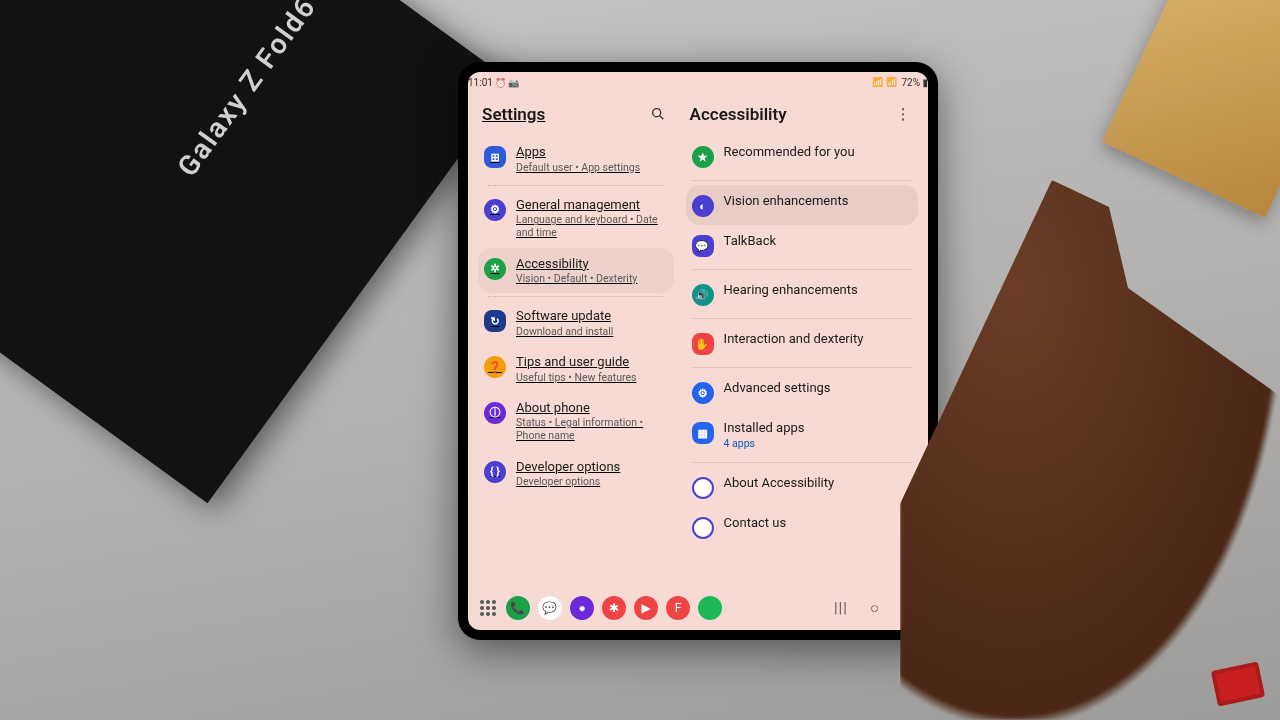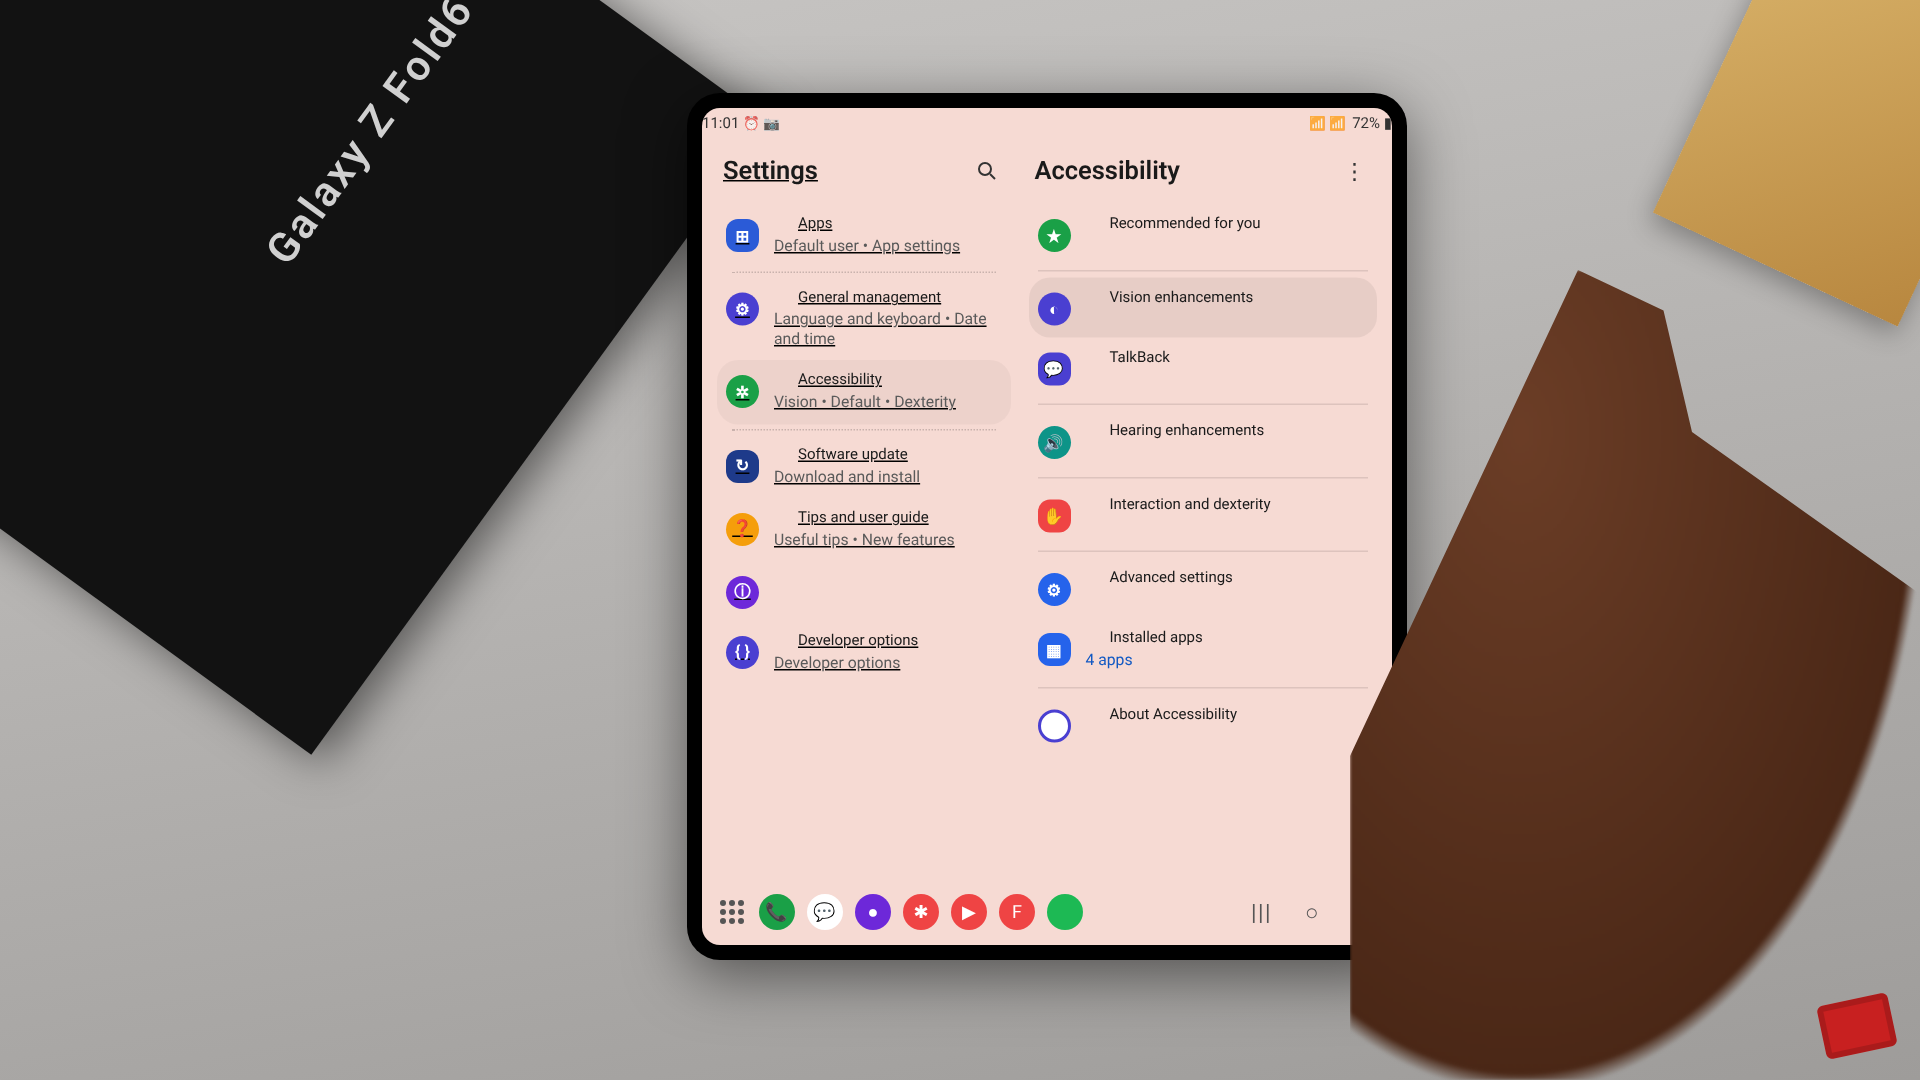--- a/index.html
+++ b/index.html
@@ -32,21 +32,21 @@
   .list-item { display:flex; align-items:flex-start; gap:10px; padding:8px 6px; border-radius:14px; }
   .list-item.selected { background:rgba(0,0,0,.035); }
   .list-item.pressed { background:rgba(0,0,0,.06); }
   .divider { height:0; border-top:1px dotted rgba(0,0,0,.18); margin:3px 10px; }
   .sep { height:0; border-top:1px solid rgba(0,0,0,.1); margin:4px 6px; }
 
   .item-icon { width:22px; height:22px; border-radius:50%; flex-shrink:0; display:flex; align-items:center; justify-content:center; color:#fff; font-size:11px; font-weight:700; margin-top:2px; }
   .ic-sq { border-radius:8px; width:22px; height:22px; }
 
   .item-text { display:flex; flex-direction:column; gap:1px; min-width:0; }
-  .item-title { font-size:10px; color:#1a1a1a; line-height:1.2;margin-left:16px; }
+  .item-title { font-size:13px; color:#1a1a1a; line-height:1.2; }
   .item-sub { font-size:10.5px; color:#5a5a5a; line-height:1.25; }
   .item-sub.accent { color:#1259c3; }
 
   .dock { height:44px; display:flex; align-items:center; padding:0 12px; gap:10px; }
   .dock .apps { display:grid; grid-template-columns:repeat(3,4px); grid-template-rows:repeat(3,4px); gap:2px; }
   .apps span { width:4px; height:4px; background:#555; border-radius:50%; }
   .dock-icon { width:24px; height:24px; border-radius:50%; display:flex; align-items:center; justify-content:center; color:#fff; font-size:12px; }
   .nav { margin-left:auto; display:flex; gap:22px; align-items:center; color:#555; }
   .nav span { font-size:15px; }
 
@@ -122,20 +122,24 @@
             </div>
             <div class="list-item">
               <div class="item-icon c-orange">❓</div>
               <div class="item-text">
                 <div class="item-title">Tips and user guide</div>
                 <div class="item-sub">Useful tips  •  New features</div>
               </div>
             </div>
             <div class="list-item">
               <div class="item-icon c-purple">ⓘ</div>
+              <div class="item-text">
+                <div class="item-title">About phone</div>
+                <div class="item-sub">Status  •  Legal information  •  Phone name</div>
+              </div>
             </div>
             <div class="list-item">
               <div class="item-icon c-indigo">{ }</div>
               <div class="item-text">
                 <div class="item-title">Developer options</div>
                 <div class="item-sub">Developer options</div>
               </div>
             </div>
           </div>
       </div>
@@ -193,20 +197,26 @@
               <div class="item-text">
                 <div class="item-title">Installed apps</div>
                 <div class="item-sub accent">4 apps</div>
               </div>
             </div>
             <div class="sep"></div>
             <div class="list-item">
               <div class="item-icon c-ring">◯</div>
               <div class="item-text">
                 <div class="item-title">About Accessibility</div>
+              </div>
+            </div>
+            <div class="list-item">
+              <div class="item-icon c-ring">✉</div>
+              <div class="item-text">
+                <div class="item-title">Contact us</div>
               </div>
             </div>
           </div>
       </div>
     </div>
 
     <div class="dock">
       <div class="apps">
         <span></span>
           <span></span>

